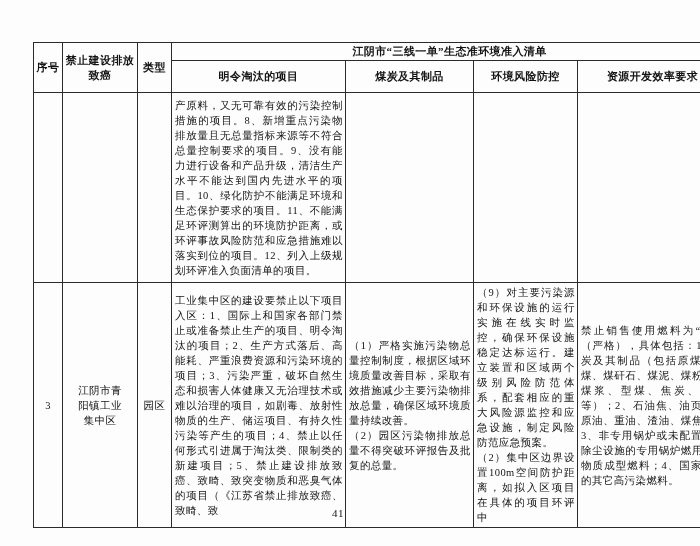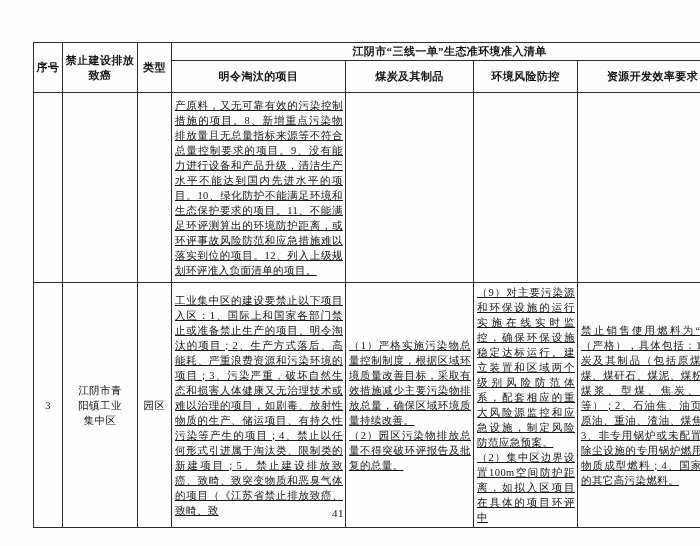--- a/index.html
+++ b/index.html
@@ -38,21 +38,20 @@
     vertical-align:middle;
     font-size:11px;
     padding:2px 3px;
   }
   td.unit-cell { padding:2px 12px; }
   td.content-cell {
     text-align:justify;
     vertical-align:middle;
     padding:2px 2px 2px 3px;
     white-space:pre-wrap;
-    text-decoration:underline;
   }
   tr.title-row { height:16px; }
   tr.subhead-row { height:32px; }
   tr.row-cont { height:190px; }
   tr.row-main { height:223px; }
   .page-number {
     position:absolute;
     top:507px; left:0;
     width:676px;
     text-align:center;

